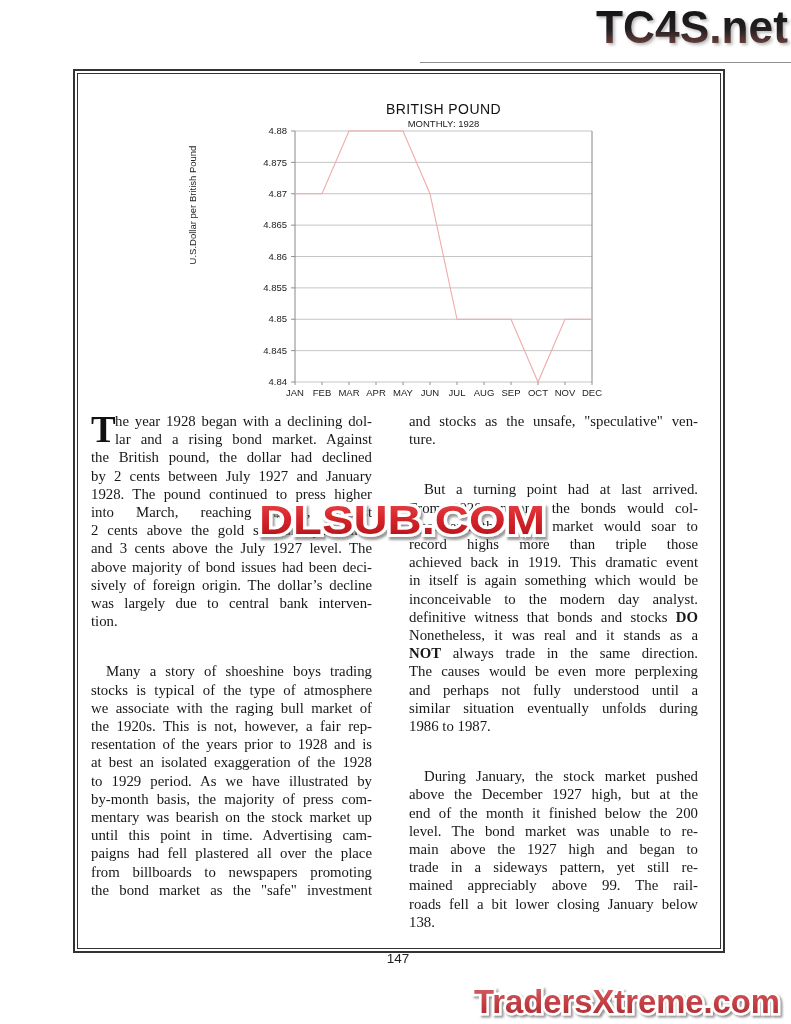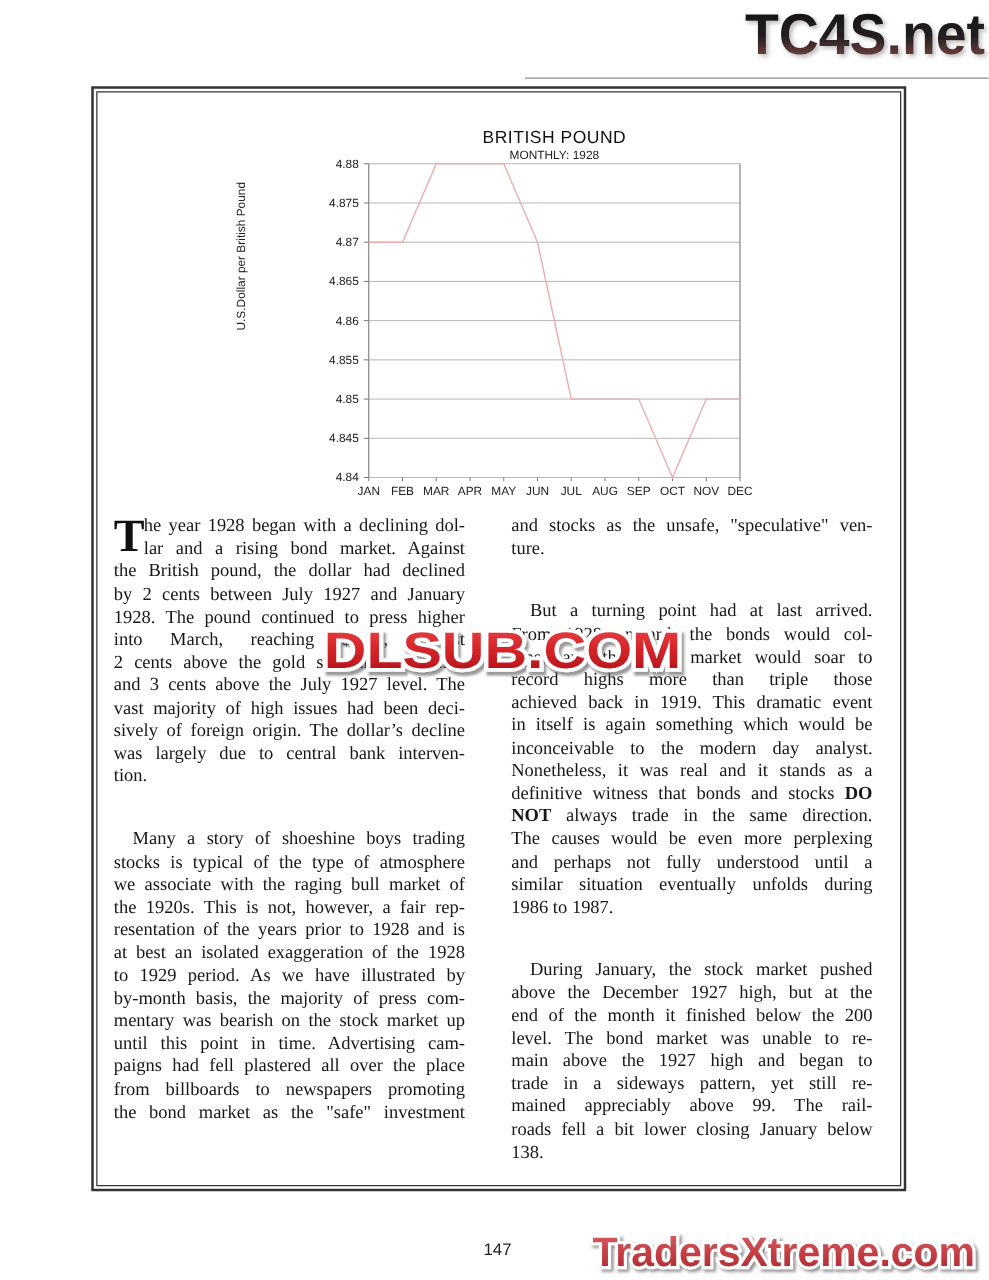--- a/index.html
+++ b/index.html
@@ -29,21 +29,21 @@
   .p{position:relative;}
   .ln{text-align:justify;text-align-last:justify;}
   .ln.last{text-align-last:left;}
   .ln.indent{text-indent:15px;}
   .dropcap{position:absolute;left:0;top:0;font-size:37px;line-height:36px;font-weight:bold;
            font-family:"Liberation Serif",serif;color:#111;}
   .dc-pad{padding-left:24px;}
 
   
   .wm{position:absolute;left:247px;top:487px;width:310px;height:64px;}
-  .pageno{position:absolute;left:77px;top:992px;width:642px;text-align:center;
+  .pageno{position:absolute;left:77px;top:951px;width:642px;text-align:center;
           font:13.5px "Liberation Sans",sans-serif;color:#222;}
   .footer-logo{position:absolute;left:466px;top:979px;width:322px;height:44px;}
 </style>
 </head>
 <body>
 
 <div class="page">
 
   <svg class="tc4s">
     <defs>
@@ -127,21 +127,21 @@
       <div class="p has-drop">
         <span class="dropcap">T</span>
         <div class="ln dc-pad">he year 1928 began with a declining dol-</div>
         <div class="ln dc-pad">lar and a rising bond market.  Against</div>
         <div class="ln">the British pound, the dollar had declined</div>
         <div class="ln">by 2 cents between July 1927 and January</div>
         <div class="ln">1928.  The pound continued to press higher</div>
         <div class="ln">into March, reaching $4.88, almost</div>
         <div class="ln">2 cents above the gold standard par value</div>
         <div class="ln">and 3 cents above the July 1927 level.  The</div>
-        <div class="ln">vast majority of high issues had been deci-</div>
+        <div class="ln">above majority of bond issues had been deci-</div>
         <div class="ln">sively of foreign origin.  The dollar’s decline</div>
         <div class="ln">was largely due to central bank interven-</div>
         <div class="ln last">tion.</div>
       </div>
       <div class="p">
         <div class="ln indent">Many a story of shoeshine boys trading</div>
         <div class="ln">stocks is typical of the type of atmosphere</div>
         <div class="ln">we associate with the raging bull market of</div>
         <div class="ln">the 1920s.  This is not, however, a fair rep-</div>
         <div class="ln">resentation of the years prior to 1928 and is</div>
@@ -161,22 +161,22 @@
         <div class="ln last">ture.</div>
       </div>
       <div class="p">
         <div class="ln indent">But a turning point had at last arrived.</div>
         <div class="ln">From 1928 onward, the bonds would col-</div>
         <div class="ln">lapse and the stock market would soar to</div>
         <div class="ln">record highs more than triple those</div>
         <div class="ln">achieved back in 1919.  This dramatic event</div>
         <div class="ln">in itself is again something which would be</div>
         <div class="ln">inconceivable to the modern day analyst.</div>
+        <div class="ln">definitive witness that bonds and stocks <b>DO</b></div>
         <div class="ln">Nonetheless, it was real and it stands as a</div>
-        <div class="ln">definitive witness that bonds and stocks <b>DO</b></div>
         <div class="ln"><b>NOT</b> always trade in the same direction.</div>
         <div class="ln">The causes would be even more perplexing</div>
         <div class="ln">and perhaps not fully understood until a</div>
         <div class="ln">similar situation eventually unfolds during</div>
         <div class="ln last">1986 to 1987.</div>
       </div>
       <div class="p">
         <div class="ln indent">During January, the stock market pushed</div>
         <div class="ln">above the December 1927 high, but at the</div>
         <div class="ln">end of the month it finished below the 200</div>

